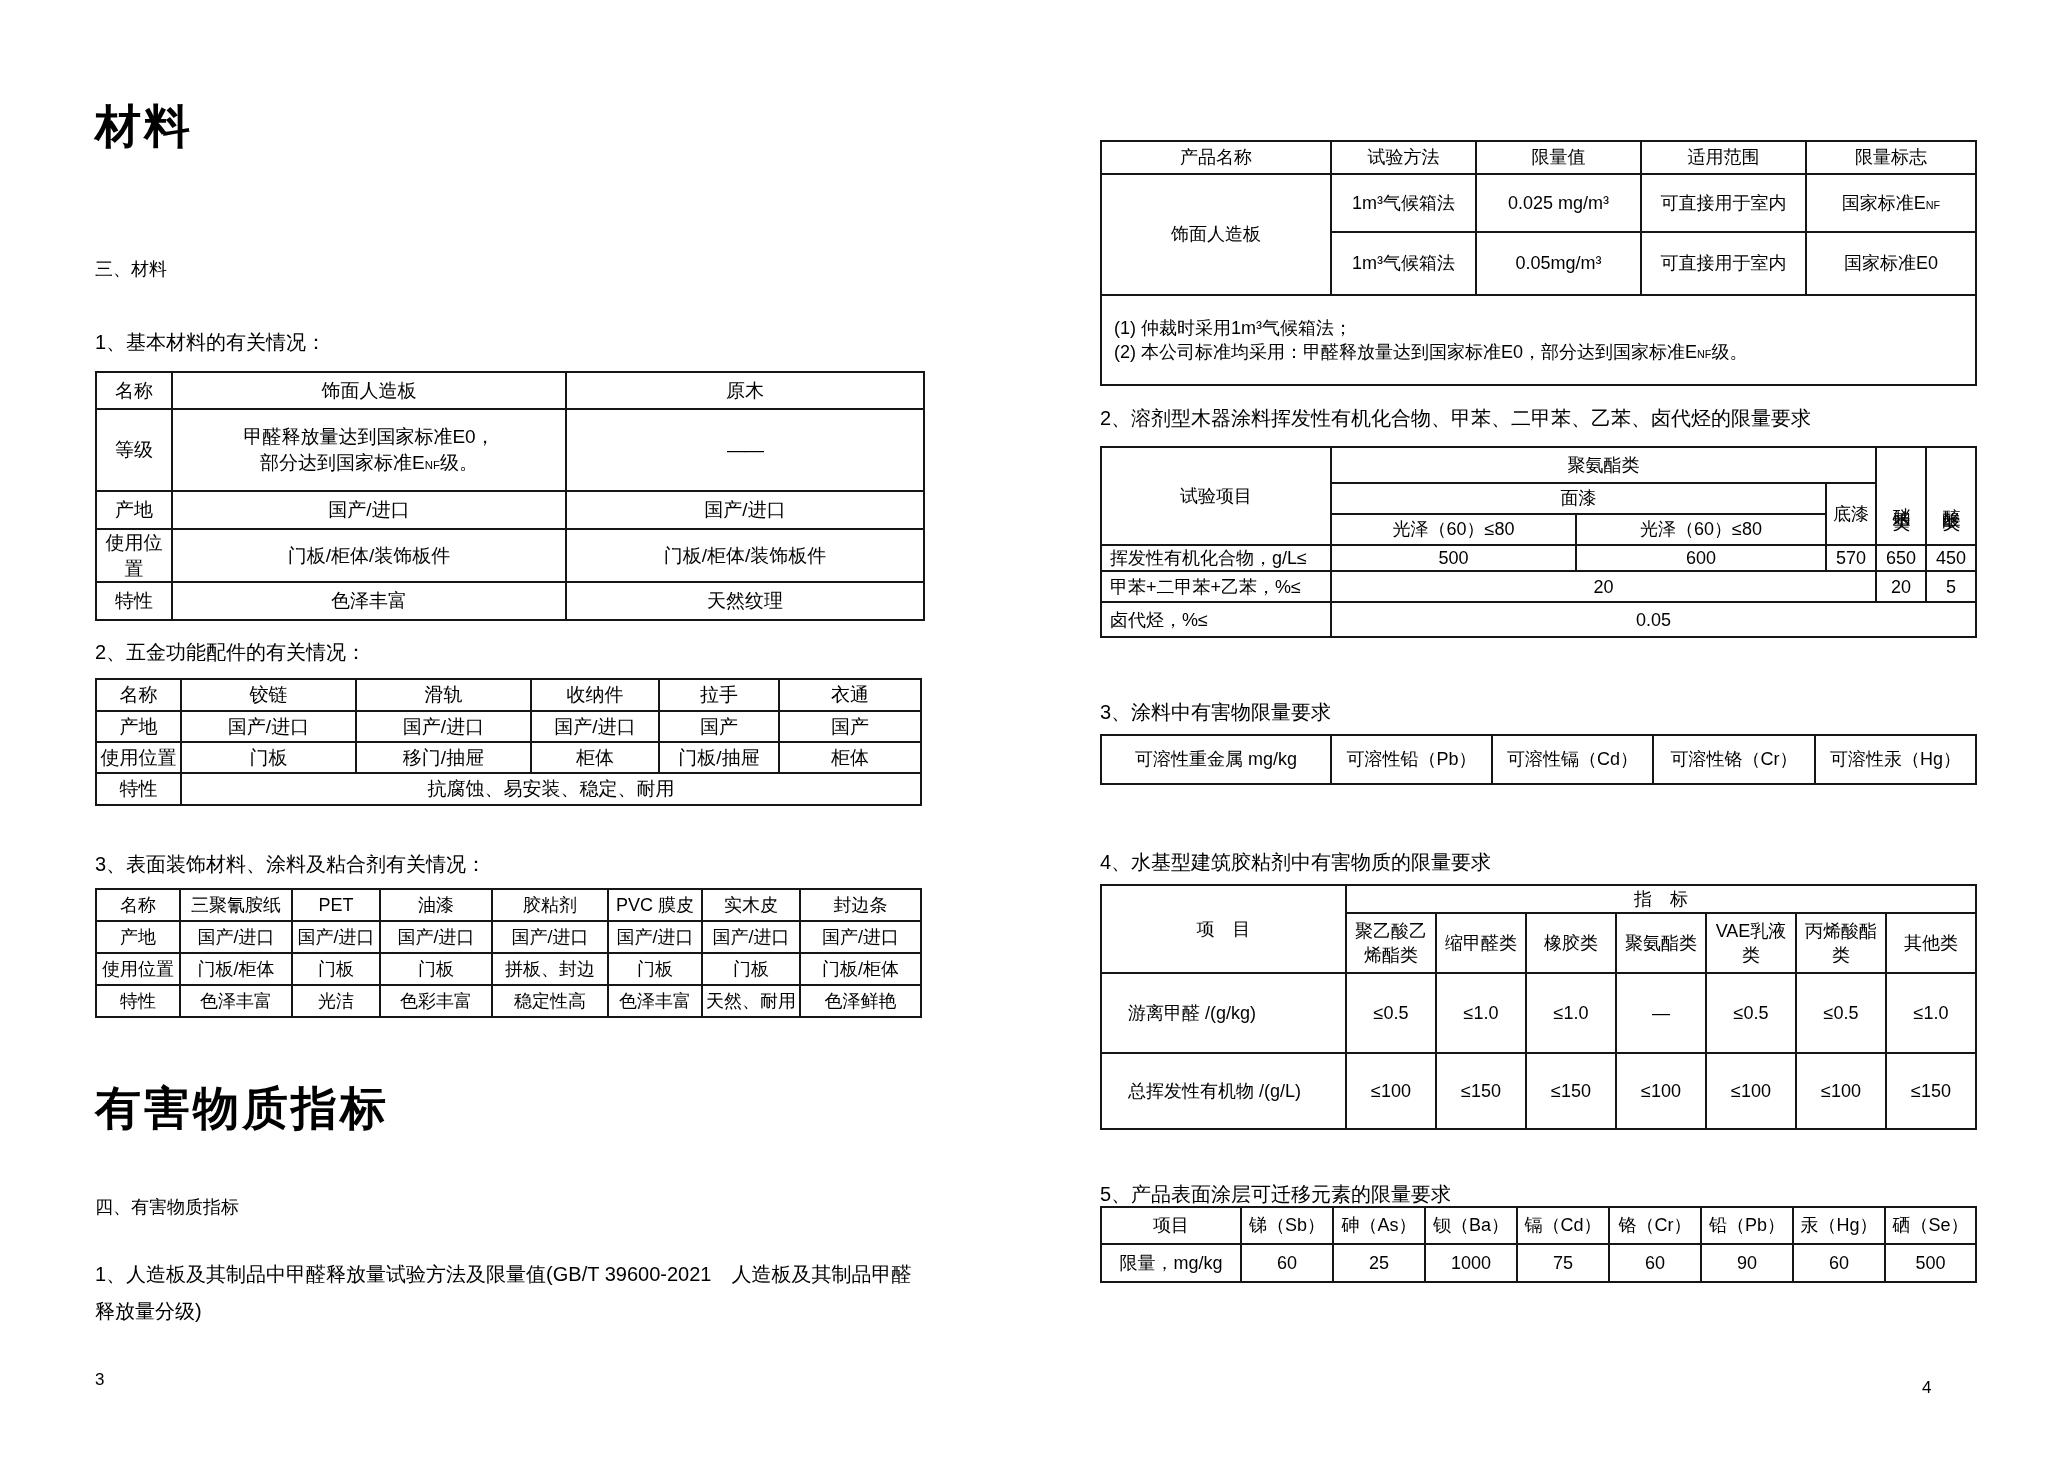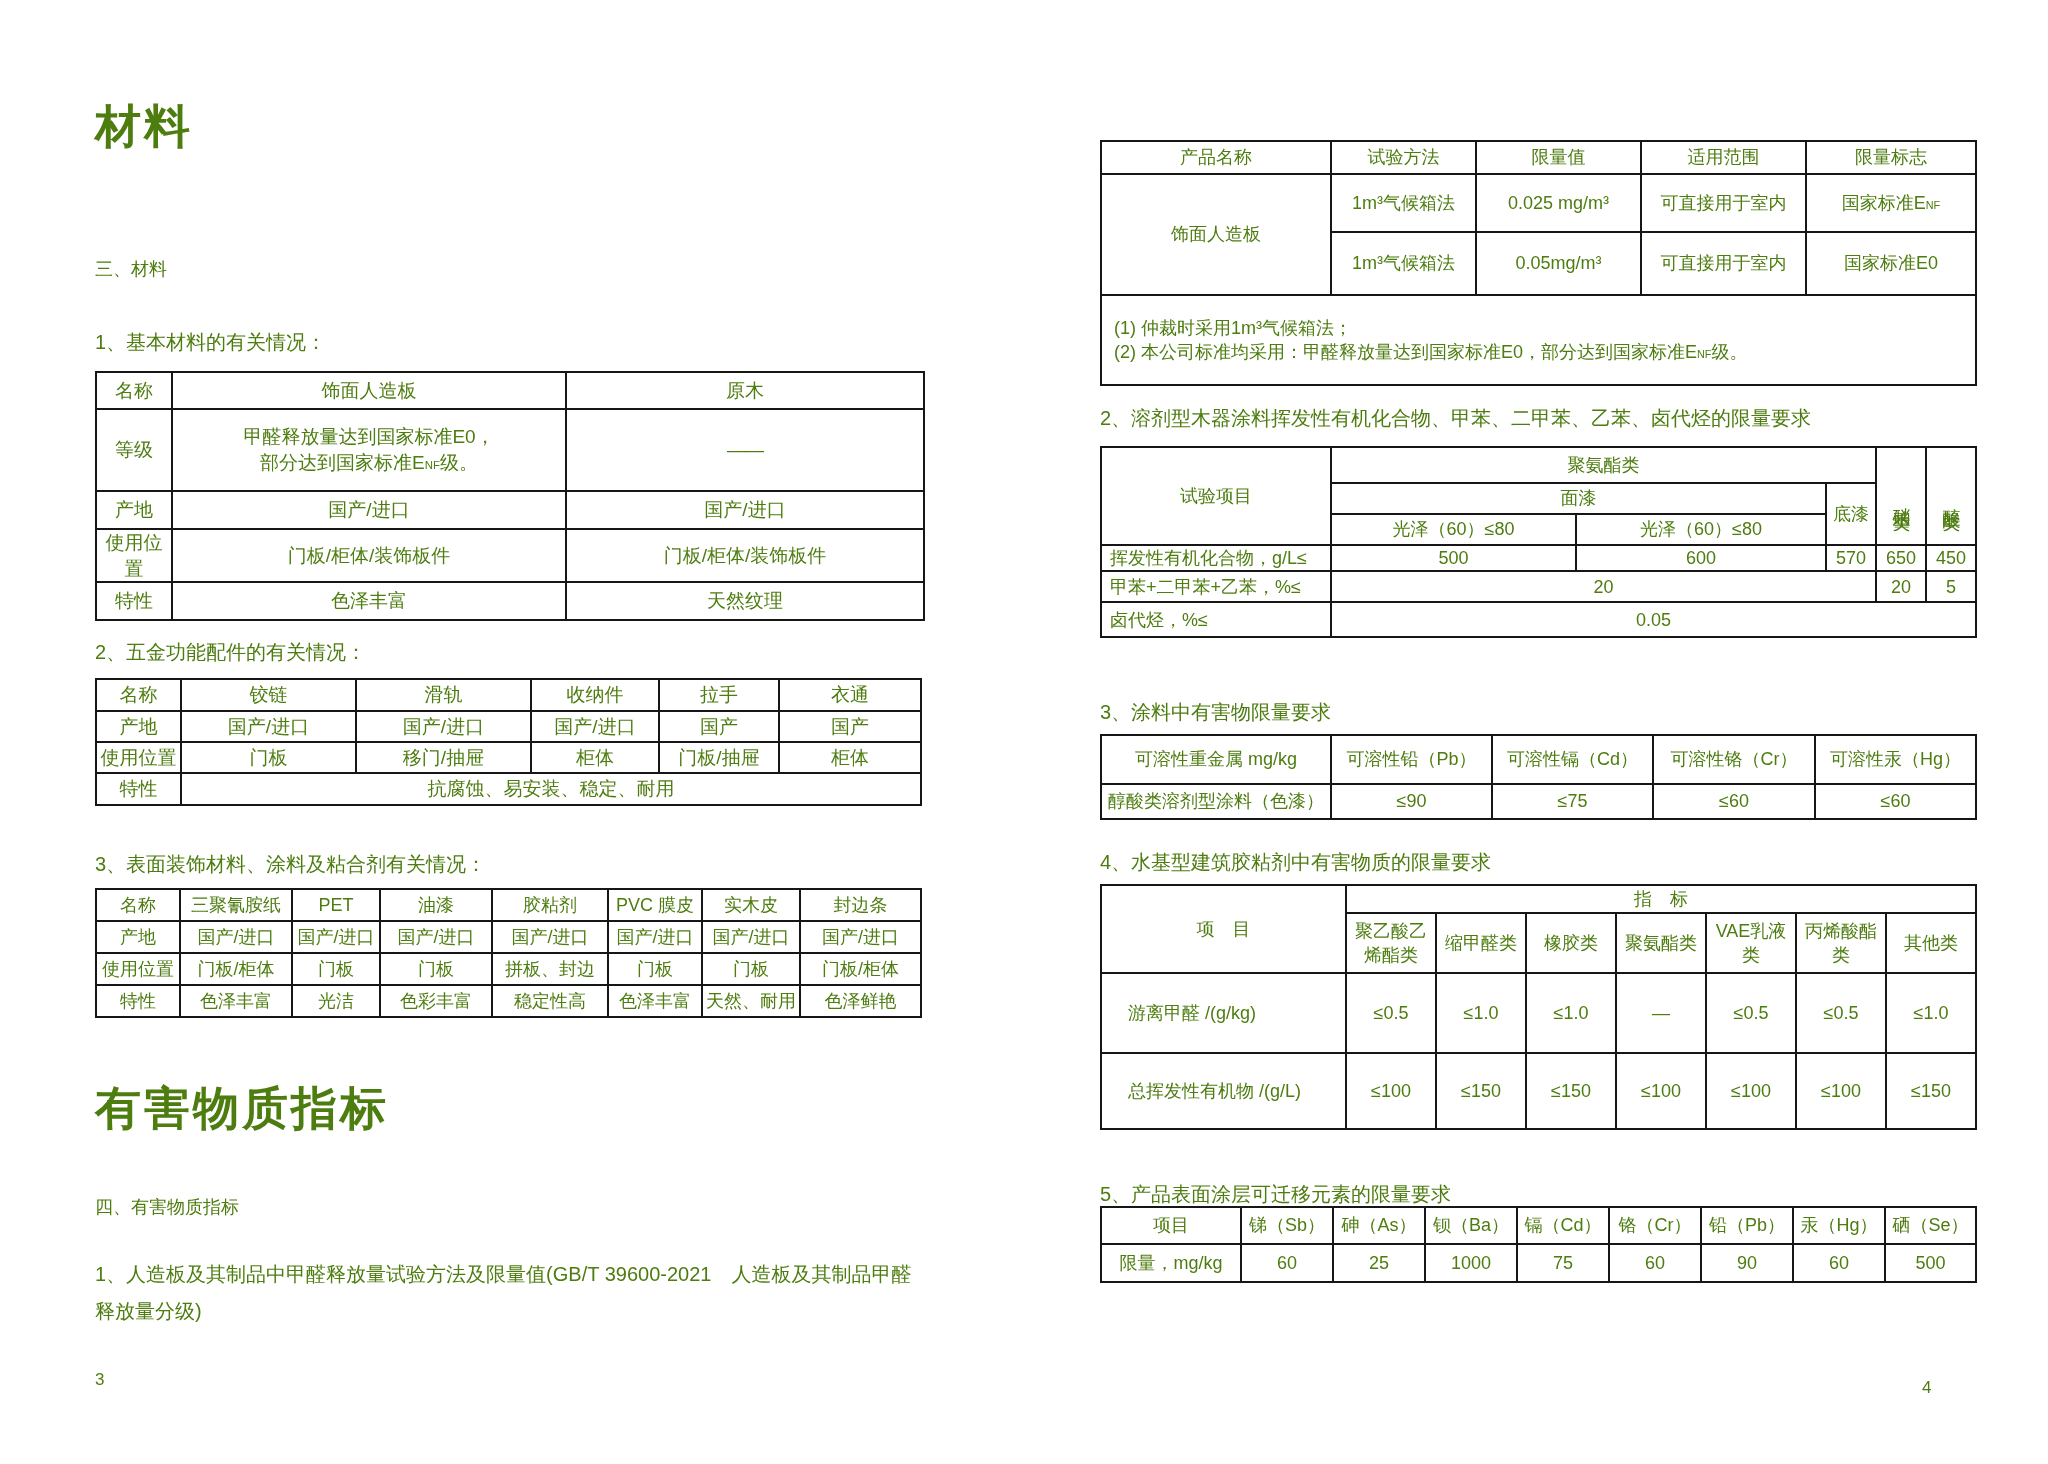--- a/index.html
+++ b/index.html
@@ -1,17 +1,17 @@
 <!DOCTYPE html>
 <html><head>
 <meta charset="utf-8">
 <style>
   html,body{margin:0;padding:0;background:#e8e8e8}
   .canvas{position:relative;width:2048px;height:1464px;background:#ffffff;overflow:hidden;
-          font-family:"Liberation Sans","DejaVu Sans",sans-serif;color:#4d7c0f}
+          font-family:"Liberation Sans","DejaVu Sans",sans-serif;color:#000000}
   .page{position:absolute;top:0;height:1464px}
   .pl{left:95px;width:832px}
   .pr{left:1100px;width:875px}
   .blk{position:absolute;left:0;margin:0}
   .doc-title{font-size:46px;font-weight:700;letter-spacing:3px;line-height:1.15}
   .h2{font-size:18px;line-height:1.3}
   .label{font-size:20px;line-height:1.8}
   table.t{border-collapse:collapse;table-layout:fixed}
   .t td{border:2px solid #161616;text-align:center;font-size:19px;line-height:1.35;
         padding:0 3px;vertical-align:middle;word-break:break-all}
@@ -285,27 +285,20 @@
           <col style="width:161px">
         </colgroup>
       <tbody>
           <tr style="height:49px">
         <td>可溶性重金属 mg/kg</td>
         <td>可溶性铅（Pb）</td>
         <td>可溶性镉（Cd）</td>
         <td>可溶性铬（Cr）</td>
         <td>可溶性汞（Hg）</td>
       </tr>
-      <tr style="height:35px">
-        <td>醇酸类溶剂型涂料（色漆）</td>
-        <td>≤90</td>
-        <td>≤75</td>
-        <td>≤60</td>
-        <td>≤60</td>
-      </tr>
     </tbody>
       </table>
 
     <p class="blk label" style="top:844px">4、水基型建筑胶粘剂中有害物质的限量要求</p>
 
     <table class="t blk" style="top:884px;width:875px">
       <colgroup>
           <col style="width:245px">
           <col style="width:90px">
           <col style="width:90px">

